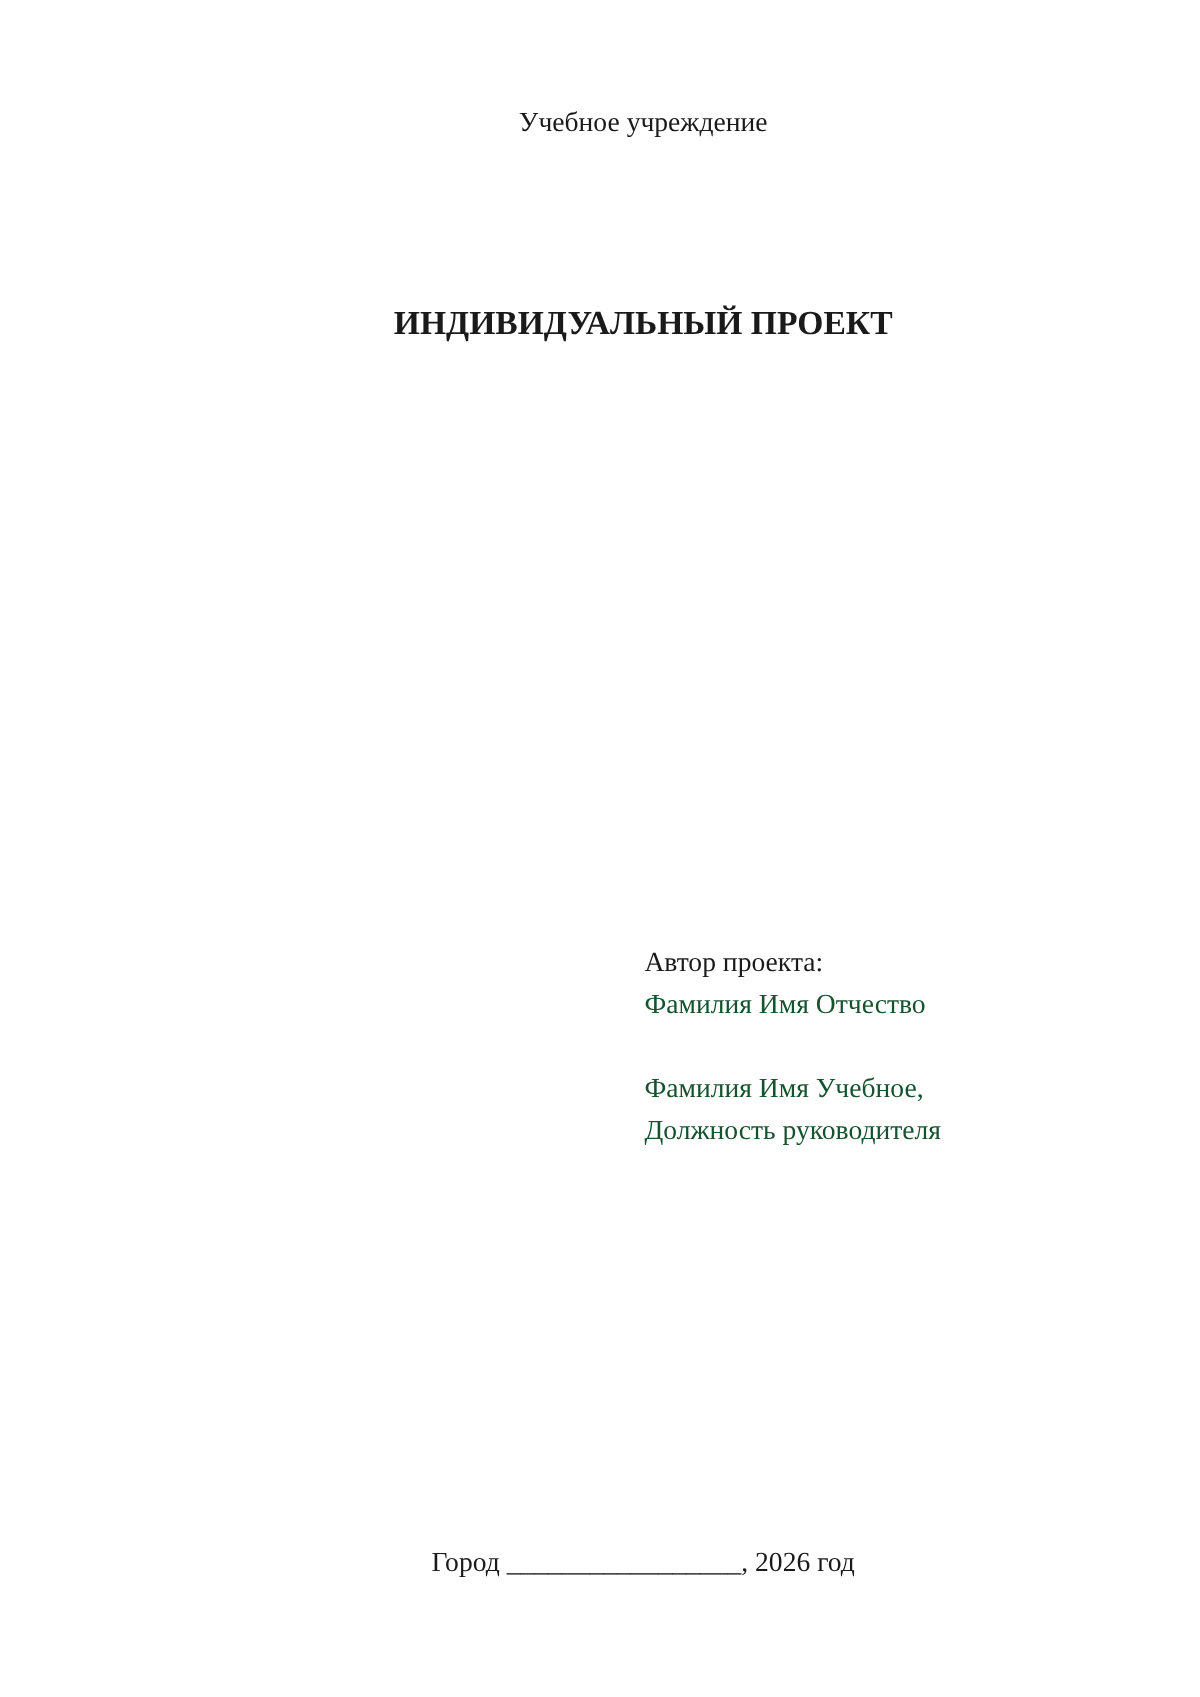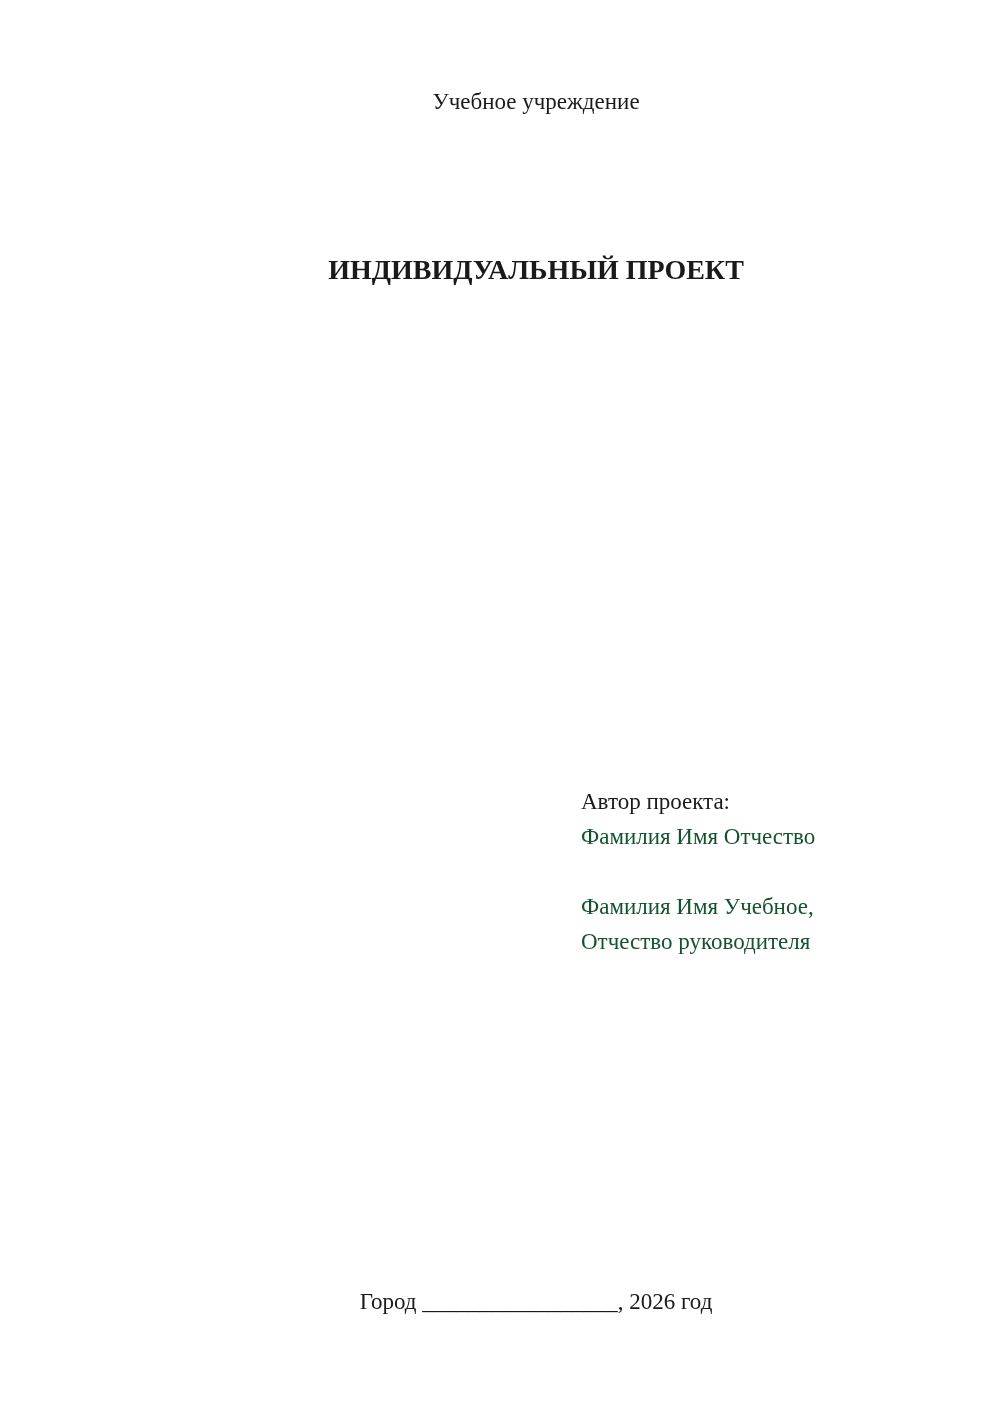--- a/index.html
+++ b/index.html
@@ -41,21 +41,21 @@
     line-height: 48px;
     font-weight: bold;
   }
   .credits {
     position: absolute;
     left: 537px;
     top: 784px;
     font-size: 23px;
     line-height: 35px;
   }
-  .credits .c-line { white-space: nowrap; margin-left: 44px; }
+  .credits .c-line { white-space: nowrap; }
   .credits .spacer { height: 35px; }
   .muted { color: #14532d; font-family: Liberation Serif, serif; }
   .footer-line {
     position: absolute;
     top: 1284px;
     left: 143px;
     width: 786px;
     text-align: center;
     font-size: 23px;
     line-height: 35px;
@@ -70,18 +70,18 @@
   <p class="centered institution">Учебное учреждение</p>
 
   <p class="centered project-type">ИНДИВИДУАЛЬНЫЙ ПРОЕКТ</p>
 
 
   <div class="credits">
     <div class="c-line">Автор проекта:</div>
     <div class="c-line muted">Фамилия Имя Отчество</div>
     <div class="c-line spacer"></div>
     <div class="c-line muted">Фамилия Имя Учебное,</div>
-    <div class="c-line muted">Отчество руководителя</div>
+    <div class="c-line muted">Должность руководителя</div>
   </div>
 
   <div class="footer-line">Город _________________, 2026 год</div>
 
 </div>
 
 </body></html>

